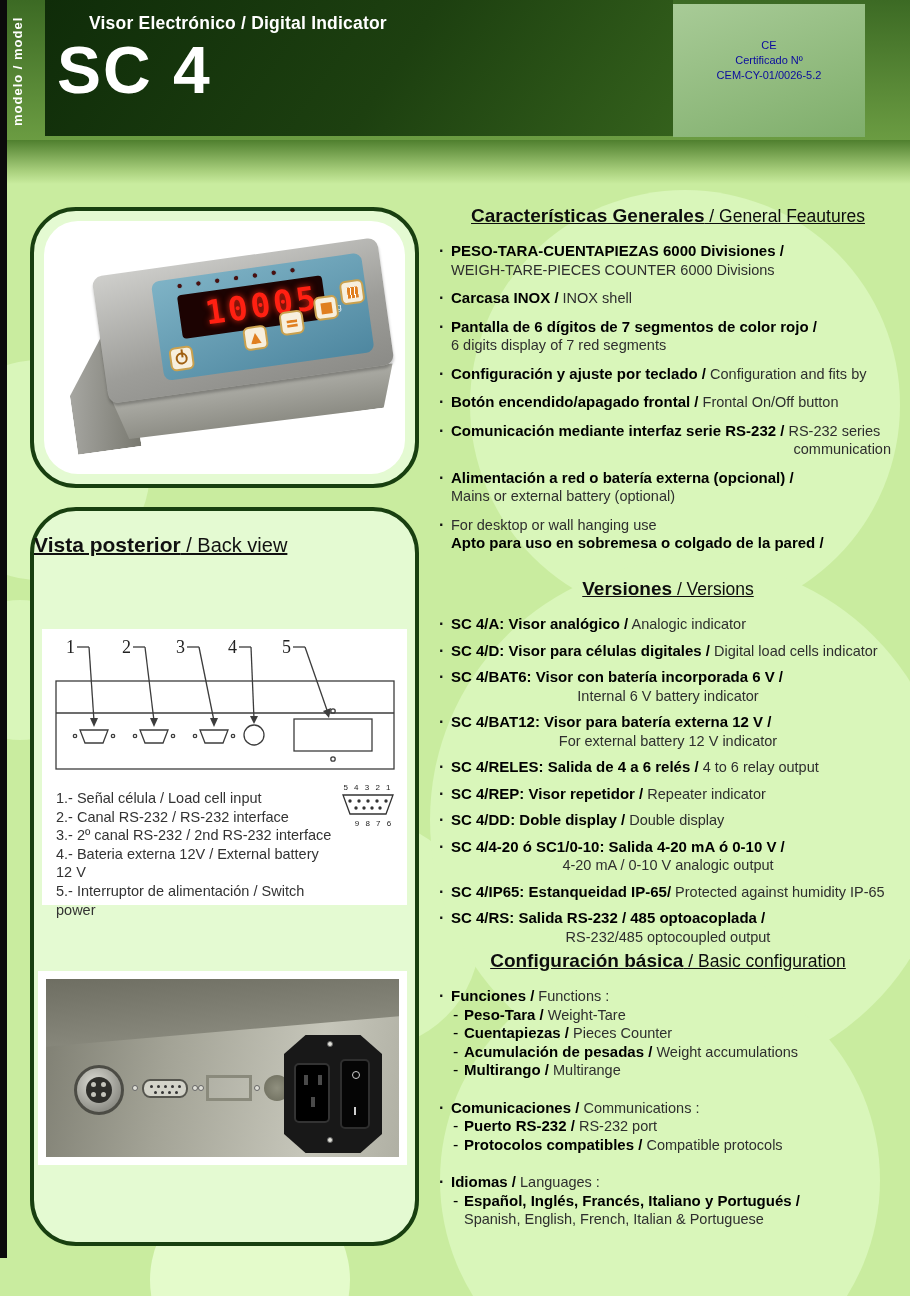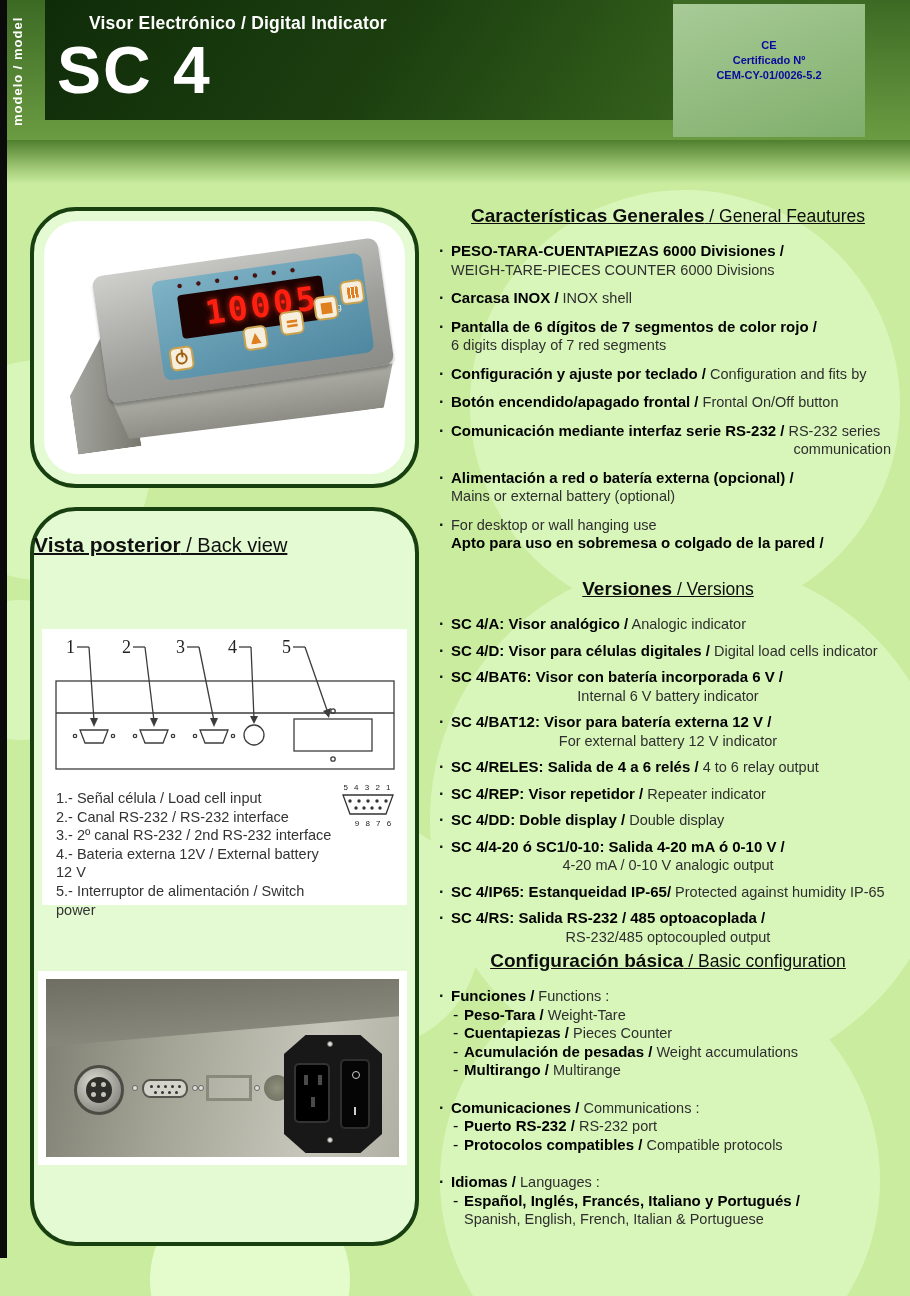--- a/index.html
+++ b/index.html
@@ -11,31 +11,31 @@
   .bgc.b{background:#e4fbcb;}
 
   
   #edge{position:absolute;left:0;top:0;width:7px;height:1258px;background:#0b0b0b;z-index:3;}
 
   
   #hdr{position:absolute;left:0;top:0;width:910px;height:140px;z-index:2;
        background:linear-gradient(180deg,#3c6a24,#6b9c42);}
   #hdr-fade{position:absolute;left:0;top:140px;width:910px;height:44px;z-index:2;
        background:linear-gradient(180deg,#4f7f2e,#a8cf7c 70%,#c9ec9f);}
-  #band{position:absolute;left:45px;top:0;width:628px;height:120px;
+  #band{position:absolute;left:45px;top:0;width:628px;height:136px;
        background:linear-gradient(125deg,#0f2c09 0%,#1d4010 55%,#34611c 100%);}
   #band-title{position:absolute;left:44px;top:13px;color:#fff;font-weight:bold;font-size:17.5px;letter-spacing:.2px;}
   #band-model{position:absolute;left:12px;top:30px;color:#fff;font-weight:bold;font-size:66px;line-height:80px;letter-spacing:2px;}
   #side-label{position:absolute;left:10px;top:6px;height:130px;width:32px;
        writing-mode:vertical-rl;transform:rotate(180deg);text-align:center;
        color:#fff;font-weight:bold;font-size:13px;letter-spacing:1px;}
   #ce-box{position:absolute;left:673px;top:4px;width:192px;height:133px;
        background:linear-gradient(160deg,#a8cb97,#7fae6b);
        display:flex;flex-direction:column;justify-content:flex-start;align-items:center;padding-top:34px;}
-  #ce-box .cert{color:#0a0a9e;font-weight:bold;font-size:11px;line-height:15px;text-align:center;}
+  #ce-box .cert{color:#0a0a9e;font-weight:normal;font-size:11px;line-height:15px;text-align:center;}
 
   
   .gbox{position:absolute;background:#e4fad2;border:4px solid #183f10;border-radius:46px;z-index:2;}
   #box1{left:30px;top:207px;width:389px;height:281px;}
   #box2{left:30px;top:507px;width:389px;height:739px;}
 
   
   #photo1{position:absolute;inset:10px;background:#fff;border-radius:34px;overflow:hidden;}
   #dev{position:absolute;left:18px;top:22px;width:330px;height:200px;transform:rotate(-8deg);}
   .dev-side{position:absolute;left:2px;top:42px;width:64px;height:148px;

